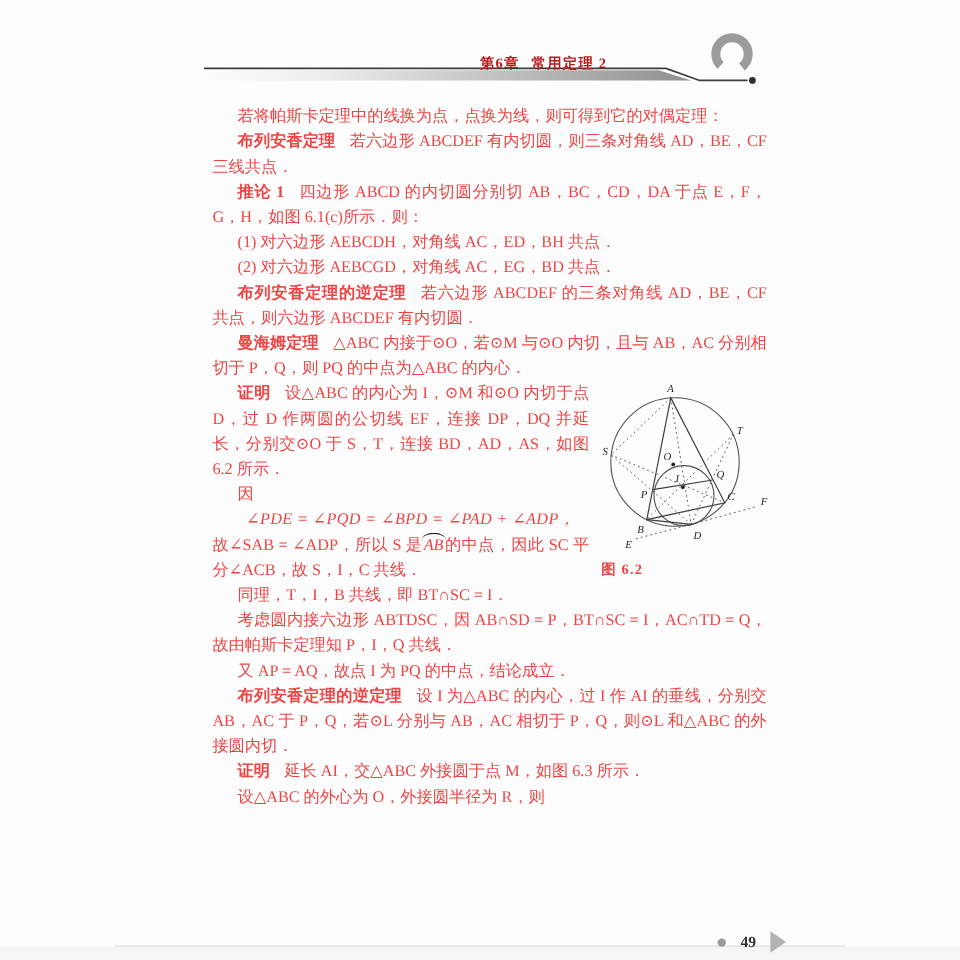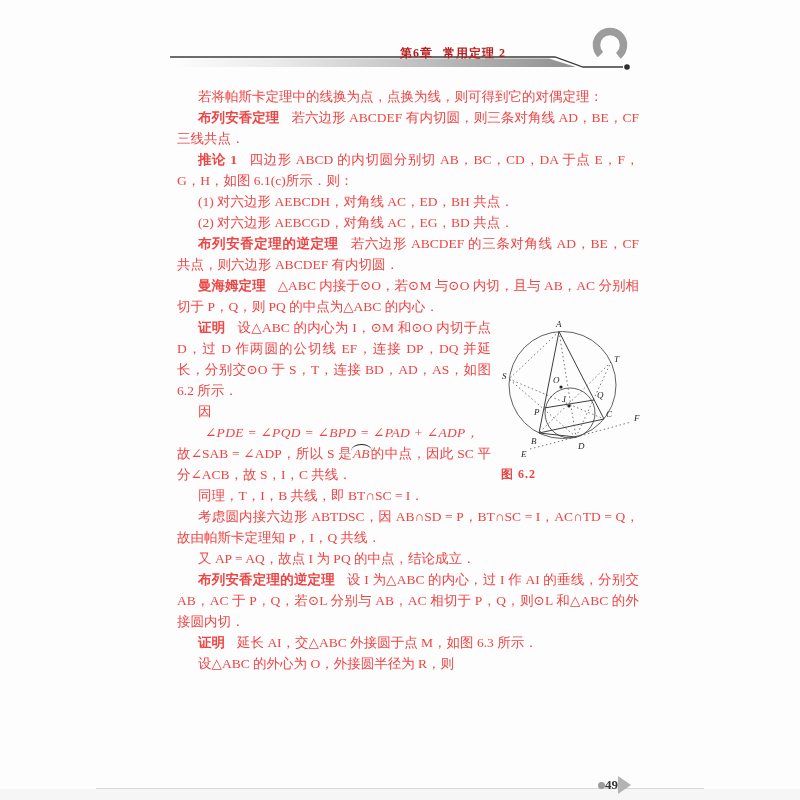--- a/index.html
+++ b/index.html
@@ -51,21 +51,21 @@
   .footer-rule {
     position:absolute; left:96px; top:788px; width:608px; height:1px;
     background:#d8d8d8;
   }
   .bottom-band {
     position:absolute; left:0; top:789px; width:800px; height:11px;
     background:#f6f6f6;
   }
   .page-num {
     position:absolute; left:598px; top:774px; height:22px;
-    display:flex; align-items:center; gap:0;
+    display:flex; align-items:center; gap:12px;
   }
   .page-num .dot { width:7px; height:7px; border-radius:50%; background:#9b9b9b; }
   .page-num .num { font-size:13px; font-weight:bold; color:#333; }
   .page-num .tri {
     width:0; height:0; border-left:13px solid #b3b3b3;
     border-top:9px solid transparent; border-bottom:9px solid transparent;
   }
 </style>
 </head>
 <body>

